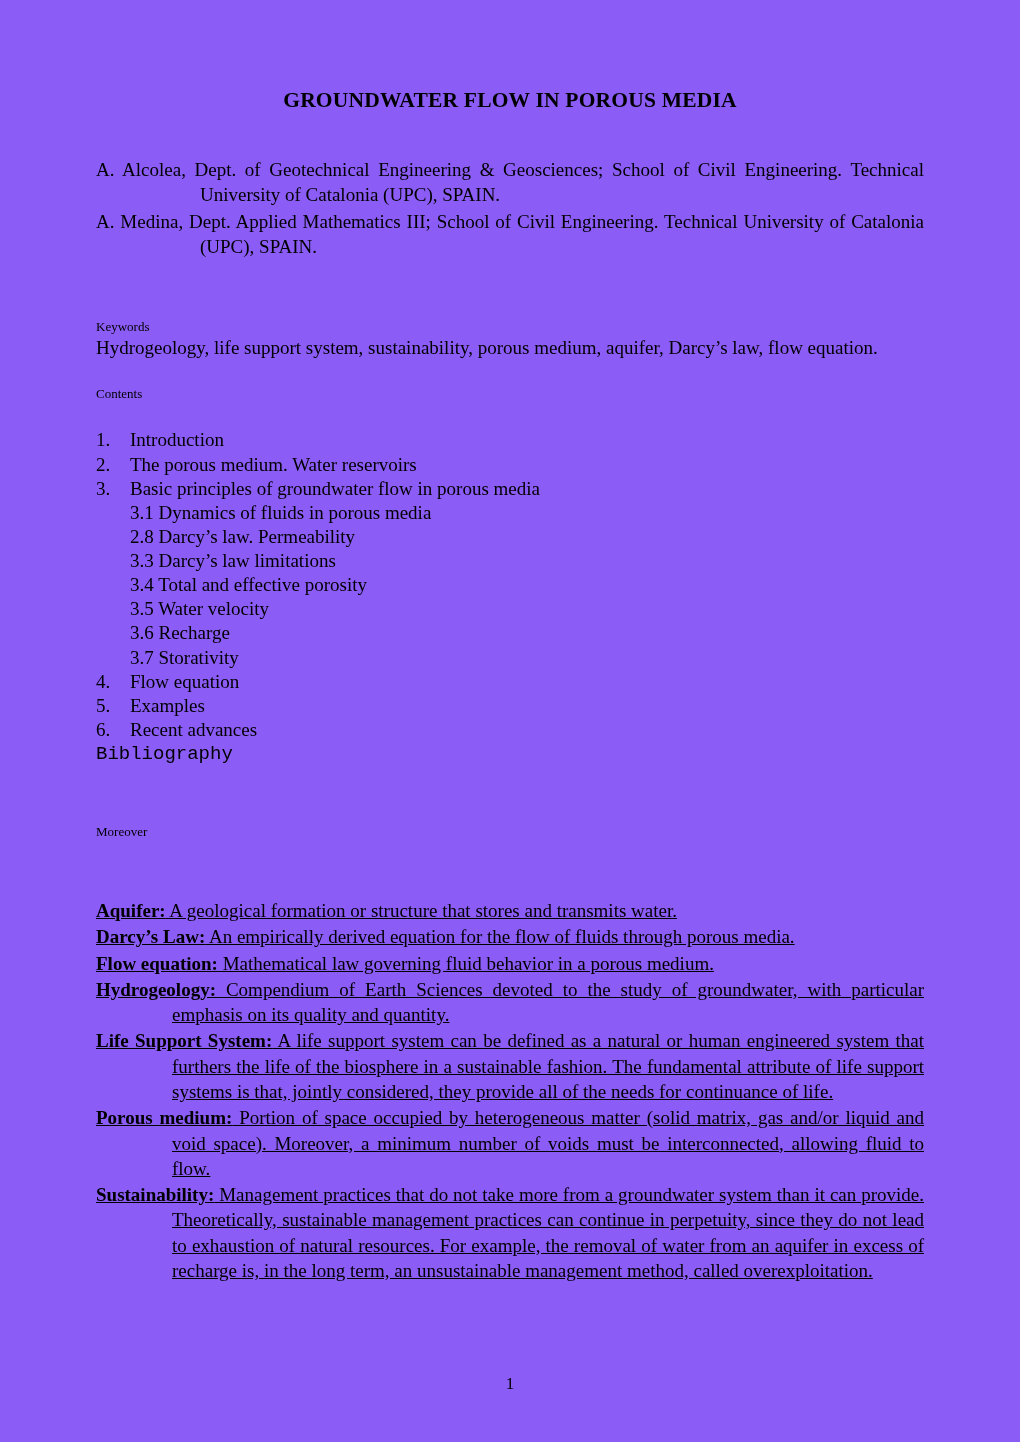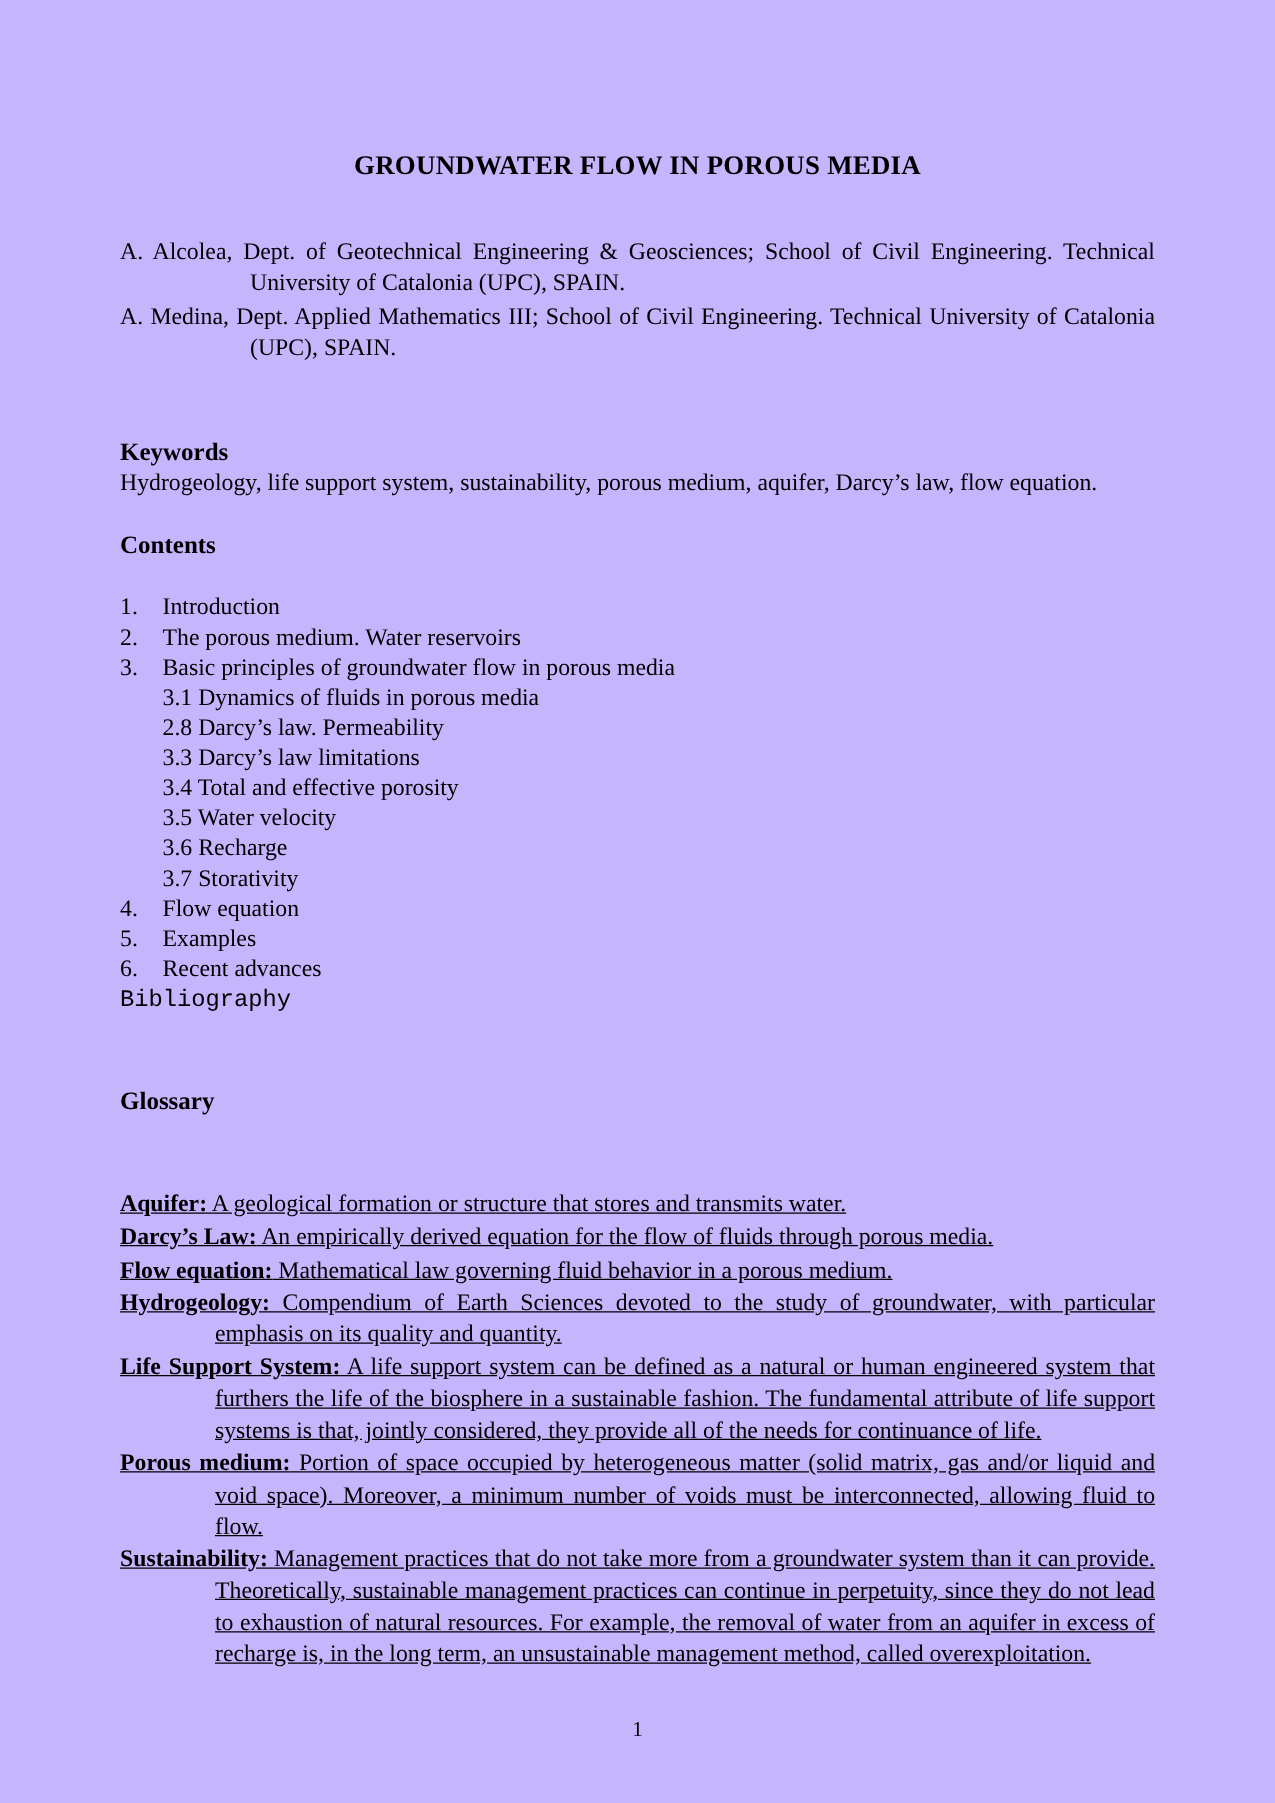--- a/index.html
+++ b/index.html
@@ -9,23 +9,23 @@
   }
   body {
     font-family: "Liberation Serif", serif;
     color: #000000;
   }
   .page {
     position: relative;
     width: 1020px;
     height: 1442px;
     margin: 0 auto;
-    background: #c4b5fd;
+    background: #8b5cf6;
     box-sizing: border-box;
-    padding: 120px 96px 40px 96px;
+    padding: 88px 96px 40px 96px;
   }
   .doc-title {
     text-align: center;
     font-size: 21.5px;
     font-weight: bold;
     letter-spacing: 0.2px;
     margin: 0 0 44px 0;
   }
   .author-block {
     margin: 0 0 0 0;
@@ -36,22 +36,22 @@
     text-align: justify;
     text-justify: inter-word;
     margin: 0 0 2px 0;
     padding-left: 104px;
     text-indent: -104px;
   }
   .author-line .name {
     font-weight: normal;
   }
   .section-head {
-    font-size: 20px;
-    font-weight: bold;
+    font-size: 13px;
+    font-weight: normal;
     margin: 0;
   }
   .gap-lg { height: 58px; }
   .gap-md { height: 26px; }
   .para {
     font-size: 19px;
     line-height: 1.32;
     text-align: justify;
     margin: 0;
   }
@@ -170,21 +170,21 @@
       <span class="toc-num">6.</span>
       <span>Recent advances</span>
     </div>
     <div class="toc-item toc-plain">
       <span>Bibliography</span>
     </div>
   </div>
 
   <div class="gap-lg"></div>
 
-  <div class="section-head">Glossary</div>
+  <div class="section-head">Moreover</div>
 
   <div class="gap-lg"></div>
 
   <div class="glossary">
     <p class="gloss-entry">
       <span class="term">Aquifer:</span><span> A geological formation or structure that stores and transmits water.</span>
     </p>
     <p class="gloss-entry">
       <span class="term">Darcy’s Law:</span><span> An empirically derived equation for the flow of fluids through porous media.</span>
     </p>

